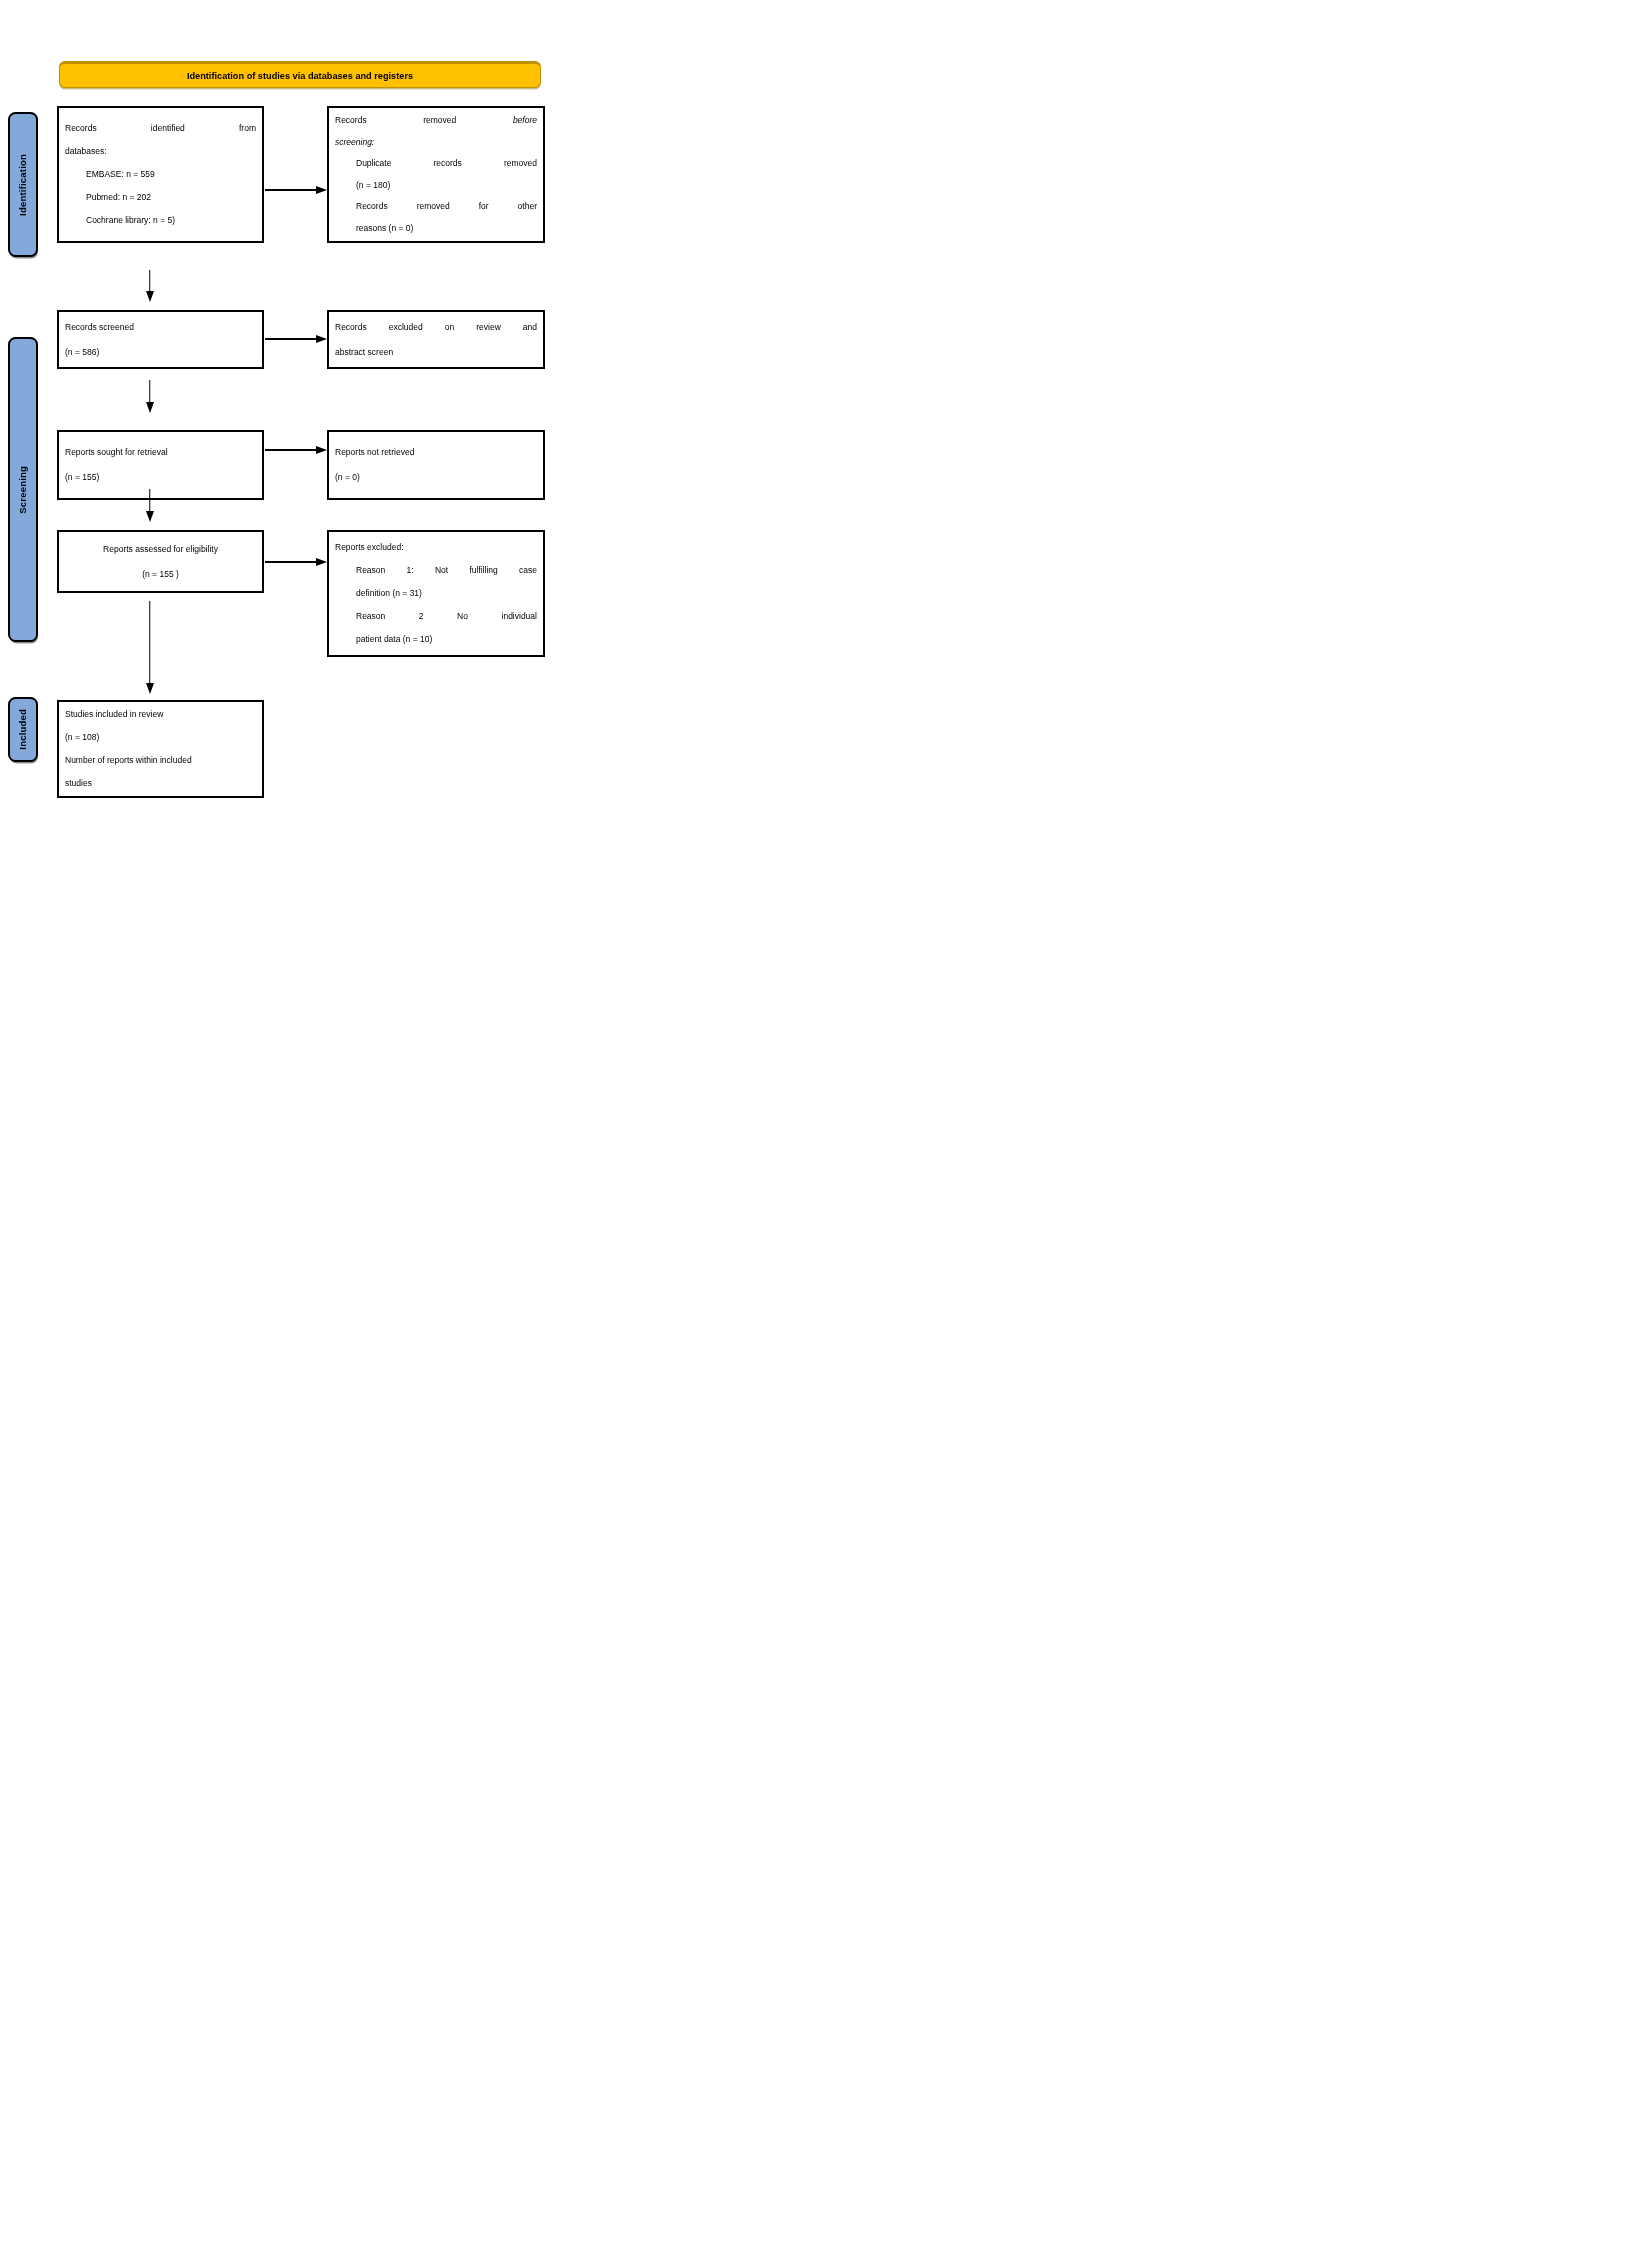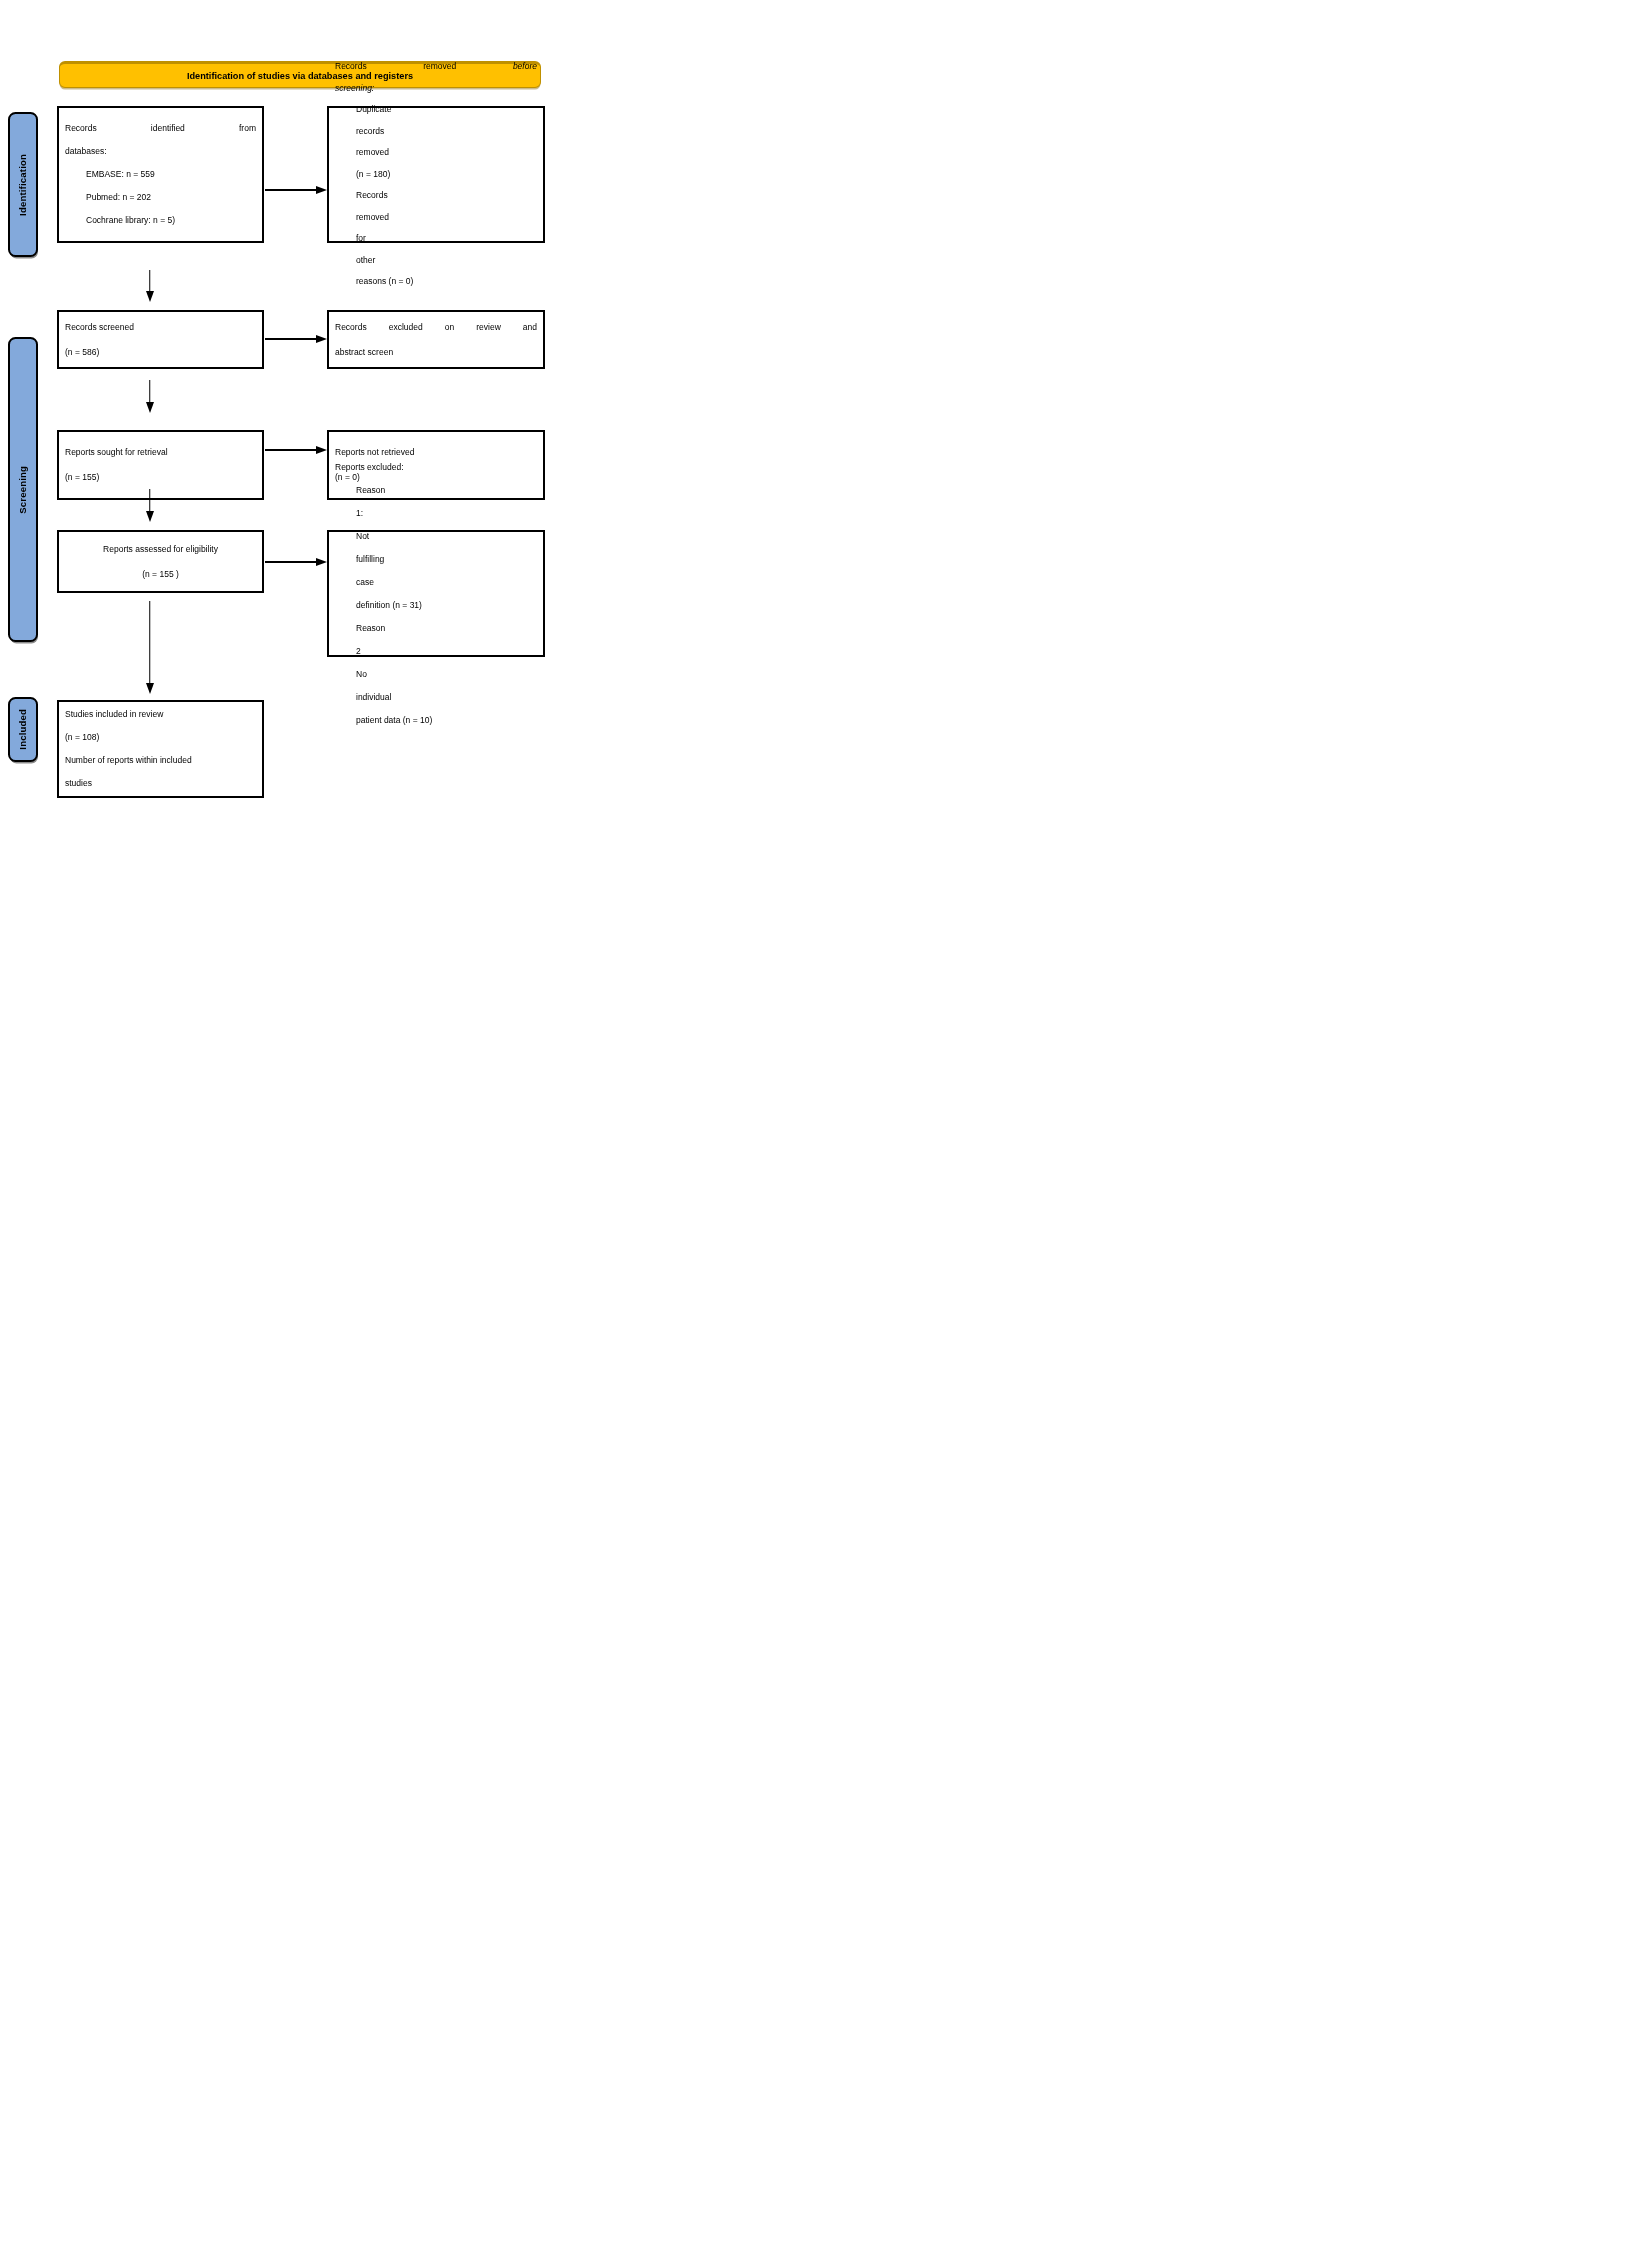--- a/index.html
+++ b/index.html
@@ -70,21 +70,21 @@
   .row5{top:653px;height:98px;}
   .box-inner{
     display:flex;flex-direction:column;justify-content:center;
     height:100%;padding:0 6px;box-sizing:border-box;
   }
   .line{white-space:nowrap;}
   .lh50 .line{line-height:25px;}
   .lh46 .line{line-height:23px;}
   .lh43 .line{line-height:21.5px;}
   .spread{display:flex;justify-content:space-between;white-space:normal;}
-  .indent{margin-left:21px;flex-direction:column;}
+  .indent{margin-left:21px;}
   
   .varrow{position:absolute;width:9px;}
   .varrow .shaft{
     position:absolute;top:0;left:50%;transform:translateX(-50%);
     width:1.5px;height:calc(100% - 11px);background:#000;
   }
   .varrow .head{
     position:absolute;bottom:0;left:50%;transform:translateX(-50%);
     width:0;height:0;
     border-left:4.5px solid transparent;border-right:4.5px solid transparent;

